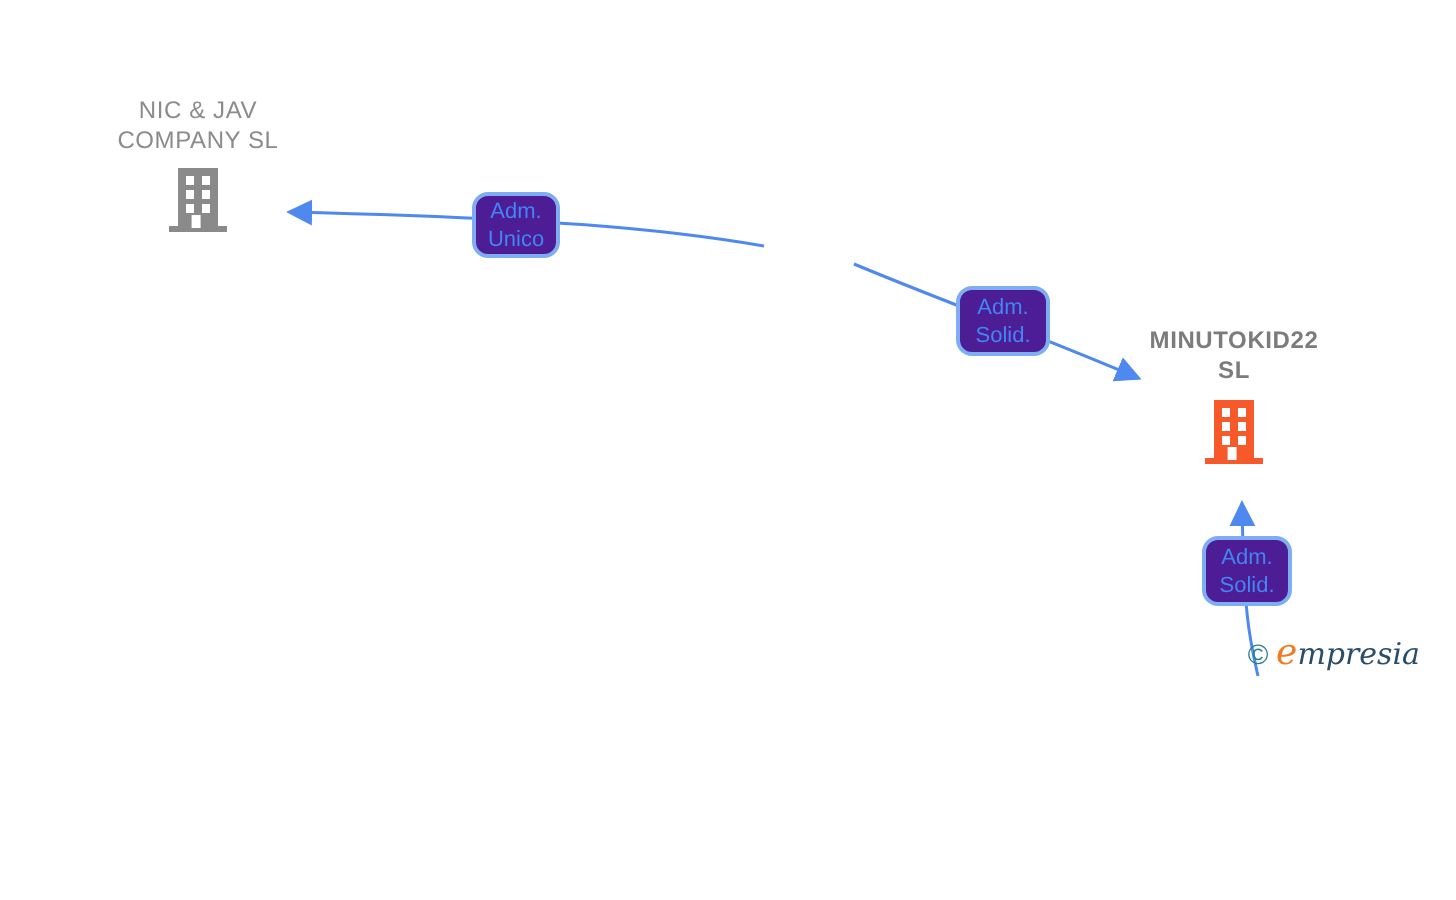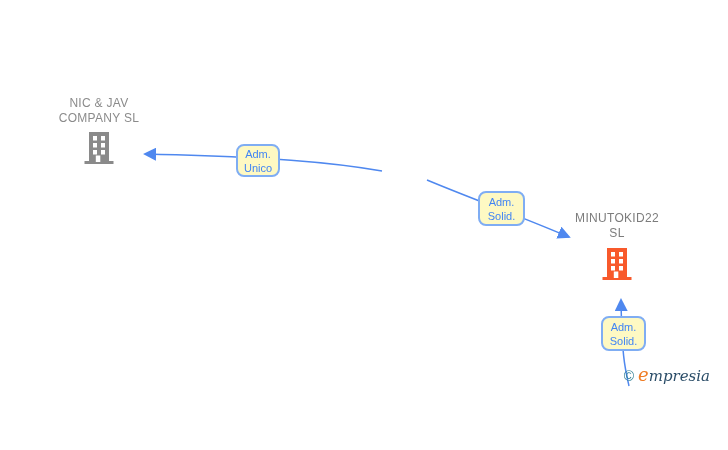--- a/index.html
+++ b/index.html
@@ -1,32 +1,32 @@
 <!DOCTYPE html>
 <html style="--node-gray: #8a8a8a; --label-text-gray: #8b8b8b; --company-highlight-orange: #f8592b; --edge-blue: #4f88ef; --edge-label-blue: #4285f4; --edge-label-border: #7fadf3; --watermark-teal: #2e7f95; --watermark-orange: #ef7c24; --watermark-navy: #2b4d68;"><head>
 <meta charset="utf-8">
 <style>
   html,body { margin:0; padding:0; background:#fff; }
   .canvas {
     position:relative; width:728px; height:340px; background:#ffffff;
-    font-family:"Liberation Sans", sans-serif; overflow:hidden;margin-top:48px;
+    font-family:"Liberation Sans", sans-serif; overflow:hidden;
   }
   
   .node { position:absolute; width:120px; display:flex; flex-direction:column; align-items:center; z-index:1; cursor:pointer; }
   .node-label { text-align:center; font-size:12px; line-height:15px; color:var(--label-text-gray,#8b8b8b); letter-spacing:.3px; }
-  .node-label.bold { font-weight:normal; color:#7c7c7c; }
+  .node-label.bold { font-weight:bold; color:#7c7c7c; }
   .icon-gray  { fill:var(--node-gray,#8a8a8a); }
   .icon-orange{ fill:var(--company-highlight-orange,#f8592b); }
   .icon-building, .icon-person { display:block; }
   
   svg.edges { position:absolute; left:0; top:0; z-index:1; pointer-events:none; }
   .edge-line { stroke:var(--edge-blue,#4f88ef); stroke-width:1.5; fill:none; }
   .edge-label {
     position:absolute; z-index:2; box-sizing:border-box;
-    background:#fef9c3; border:2px solid var(--edge-label-border,#7fadf3);
+    background:#4c1d95; border:2px solid var(--edge-label-border,#7fadf3);
     border-radius:8px; color:var(--edge-label-blue,#4285f4);
     font-size:11px; line-height:14px; text-align:center;
     display:flex; flex-direction:column; justify-content:center;
   }
   
   .watermark { position:absolute; right:18px; bottom:3px; z-index:3; font-size:14px; white-space:nowrap; }
   .watermark .copy { color:var(--watermark-teal,#2e7f95); font-family:"Liberation Sans",sans-serif; }
   .watermark .brand { font-family:"DejaVu Serif", serif; font-style:italic; color:var(--watermark-navy,#2b4d68); font-size:15px; }
   .watermark .brand-e { color:var(--watermark-orange,#ef7c24); font-size:18px; }
 </style>

